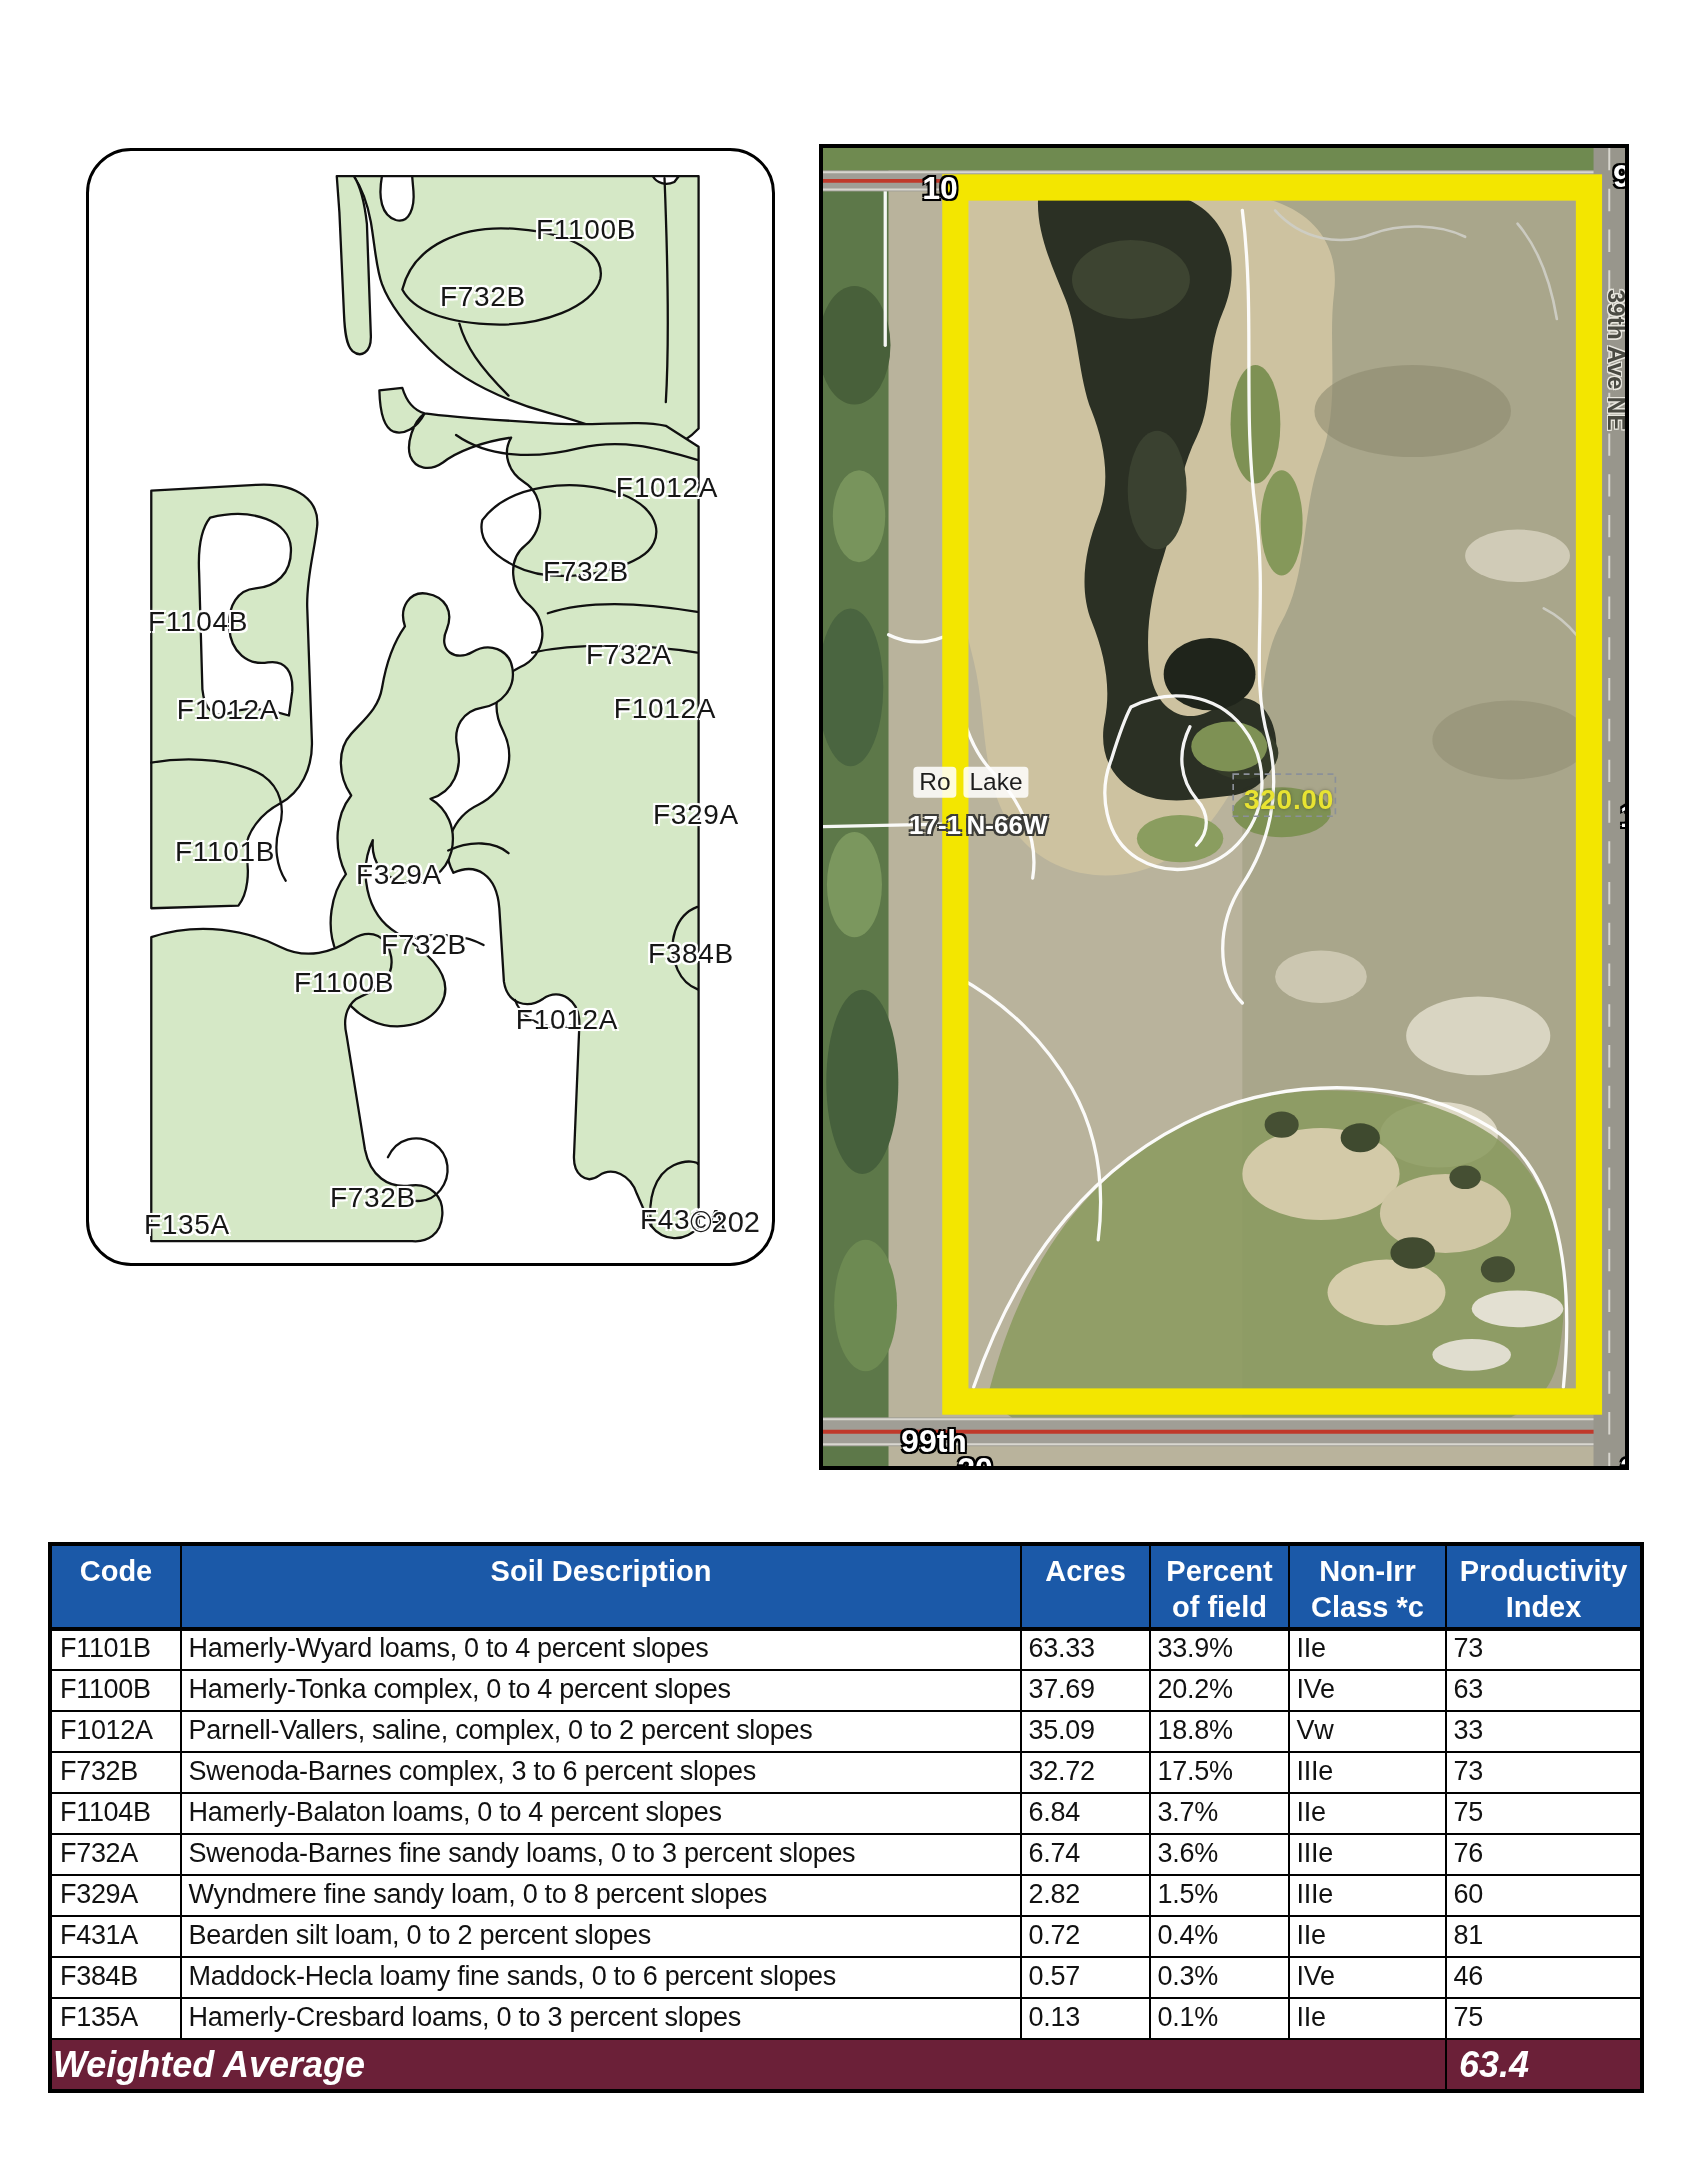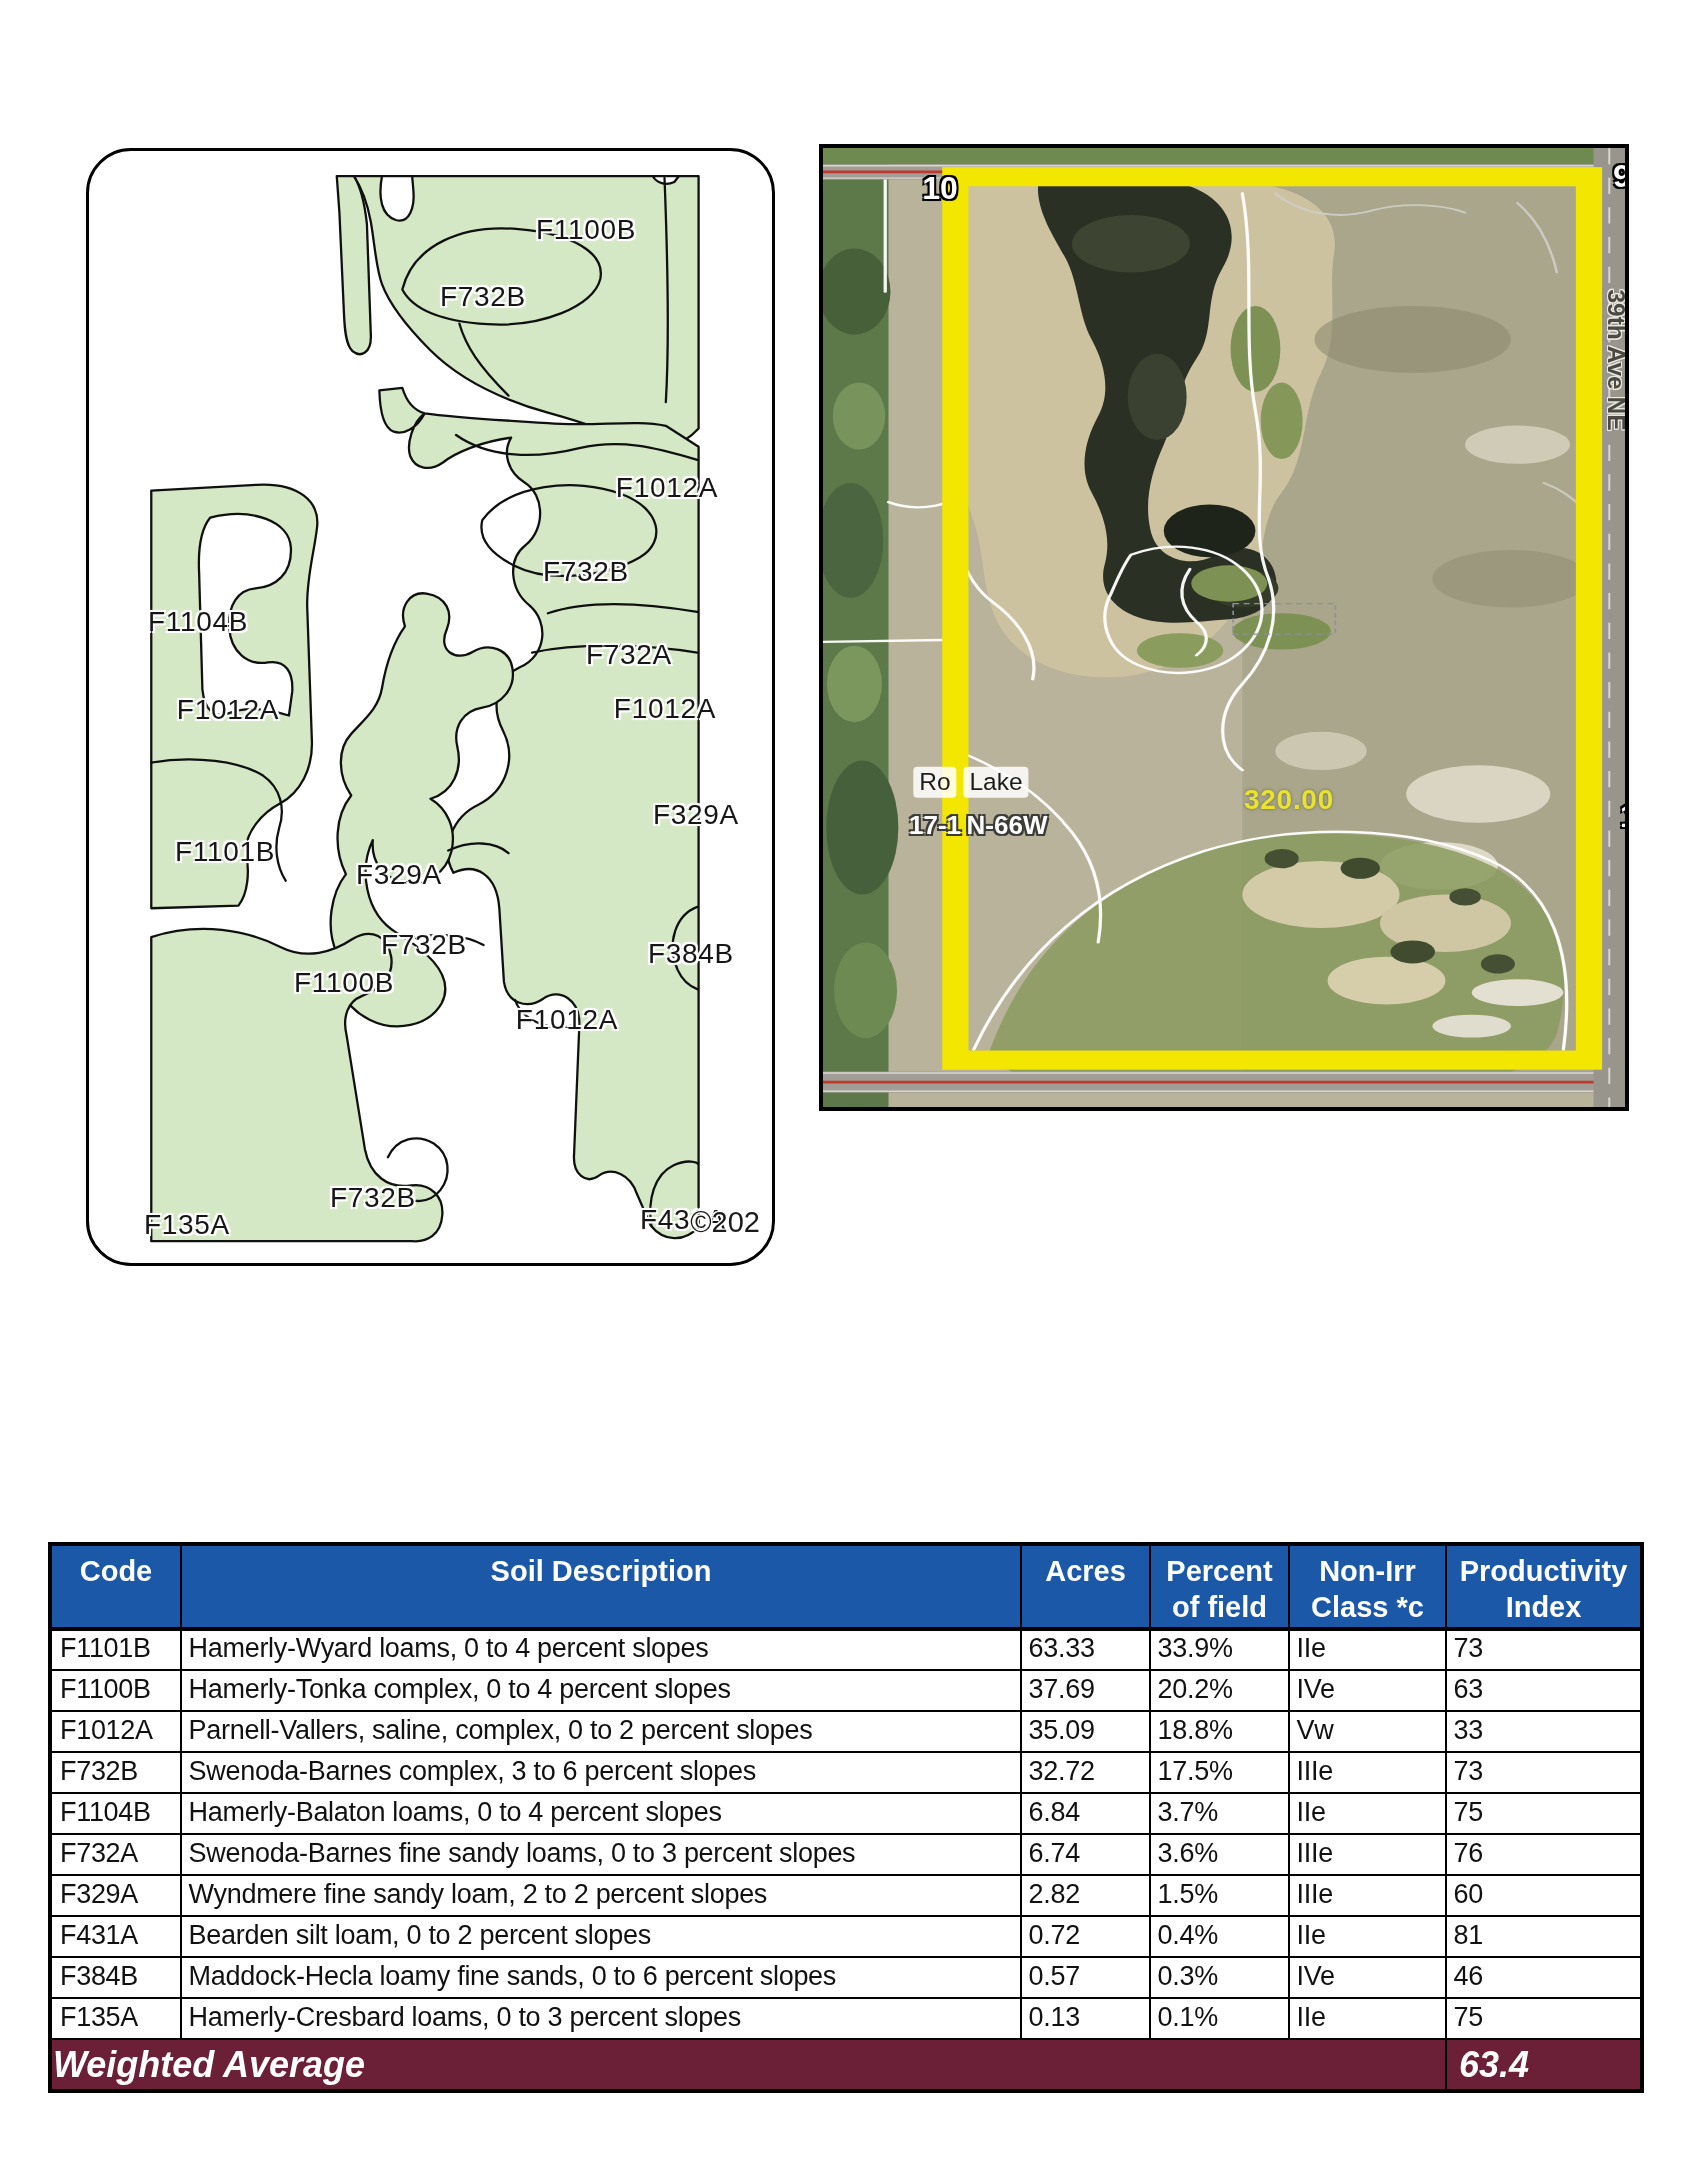--- a/index.html
+++ b/index.html
@@ -20,21 +20,21 @@
     font-size:28px; color:#161616; white-space:nowrap; letter-spacing:0.7px;
     text-shadow:-2px -2px 0 #fff, 2px -2px 0 #fff, -2px 2px 0 #fff, 2px 2px 0 #fff, 0 0 4.6px #fff;
   }
   .map-copyright {
     position:absolute; right:12px; bottom:24px; font-size:29px; color:#1b1b1b;
     text-shadow:-1.3px -1.3px 0 #fff,1.3px -1.3px 0 #fff,-1.3px 1.3px 0 #fff,1.3px 1.3px 0 #fff;
   }
 
   
   .aerial {
-    position:absolute; left:819px; top:144px; width:810px; height:967px;
+    position:absolute; left:819px; top:144px; width:810px; height:1326px;
     border:4px solid #000; overflow:hidden; background:#b9b39c;
   }
   .aerial svg { position:absolute; left:0; top:0; width:100%; height:100%; }
   .al { position:absolute; transform:translate(-50%,-50%); white-space:nowrap; }
   .al-section {
     font-size:32px; font-weight:bold; color:#fff;
     text-shadow:-2px -2px 0 #000,2px -2px 0 #000,-2px 2px 0 #000,2px 2px 0 #000,0 0 2.6px #000;
   }
   .al-chip {
     font-size:24.5px; color:#1d1d1d; background:rgba(255,255,255,.85);
@@ -305,21 +305,21 @@
         <tr>
           <td>F732A</td>
           <td>Swenoda-Barnes fine sandy loams, 0 to 3 percent slopes</td>
           <td>6.74</td>
           <td>3.6%</td>
           <td>IIIe</td>
           <td>76</td>
         </tr>
         <tr>
           <td>F329A</td>
-          <td>Wyndmere fine sandy loam, 2 to 2 percent slopes</td>
+          <td>Wyndmere fine sandy loam, 0 to 8 percent slopes</td>
           <td>2.82</td>
           <td>1.5%</td>
           <td>IIIe</td>
           <td>60</td>
         </tr>
         <tr>
           <td>F431A</td>
           <td>Bearden silt loam, 0 to 2 percent slopes</td>
           <td>0.72</td>
           <td>0.4%</td>

